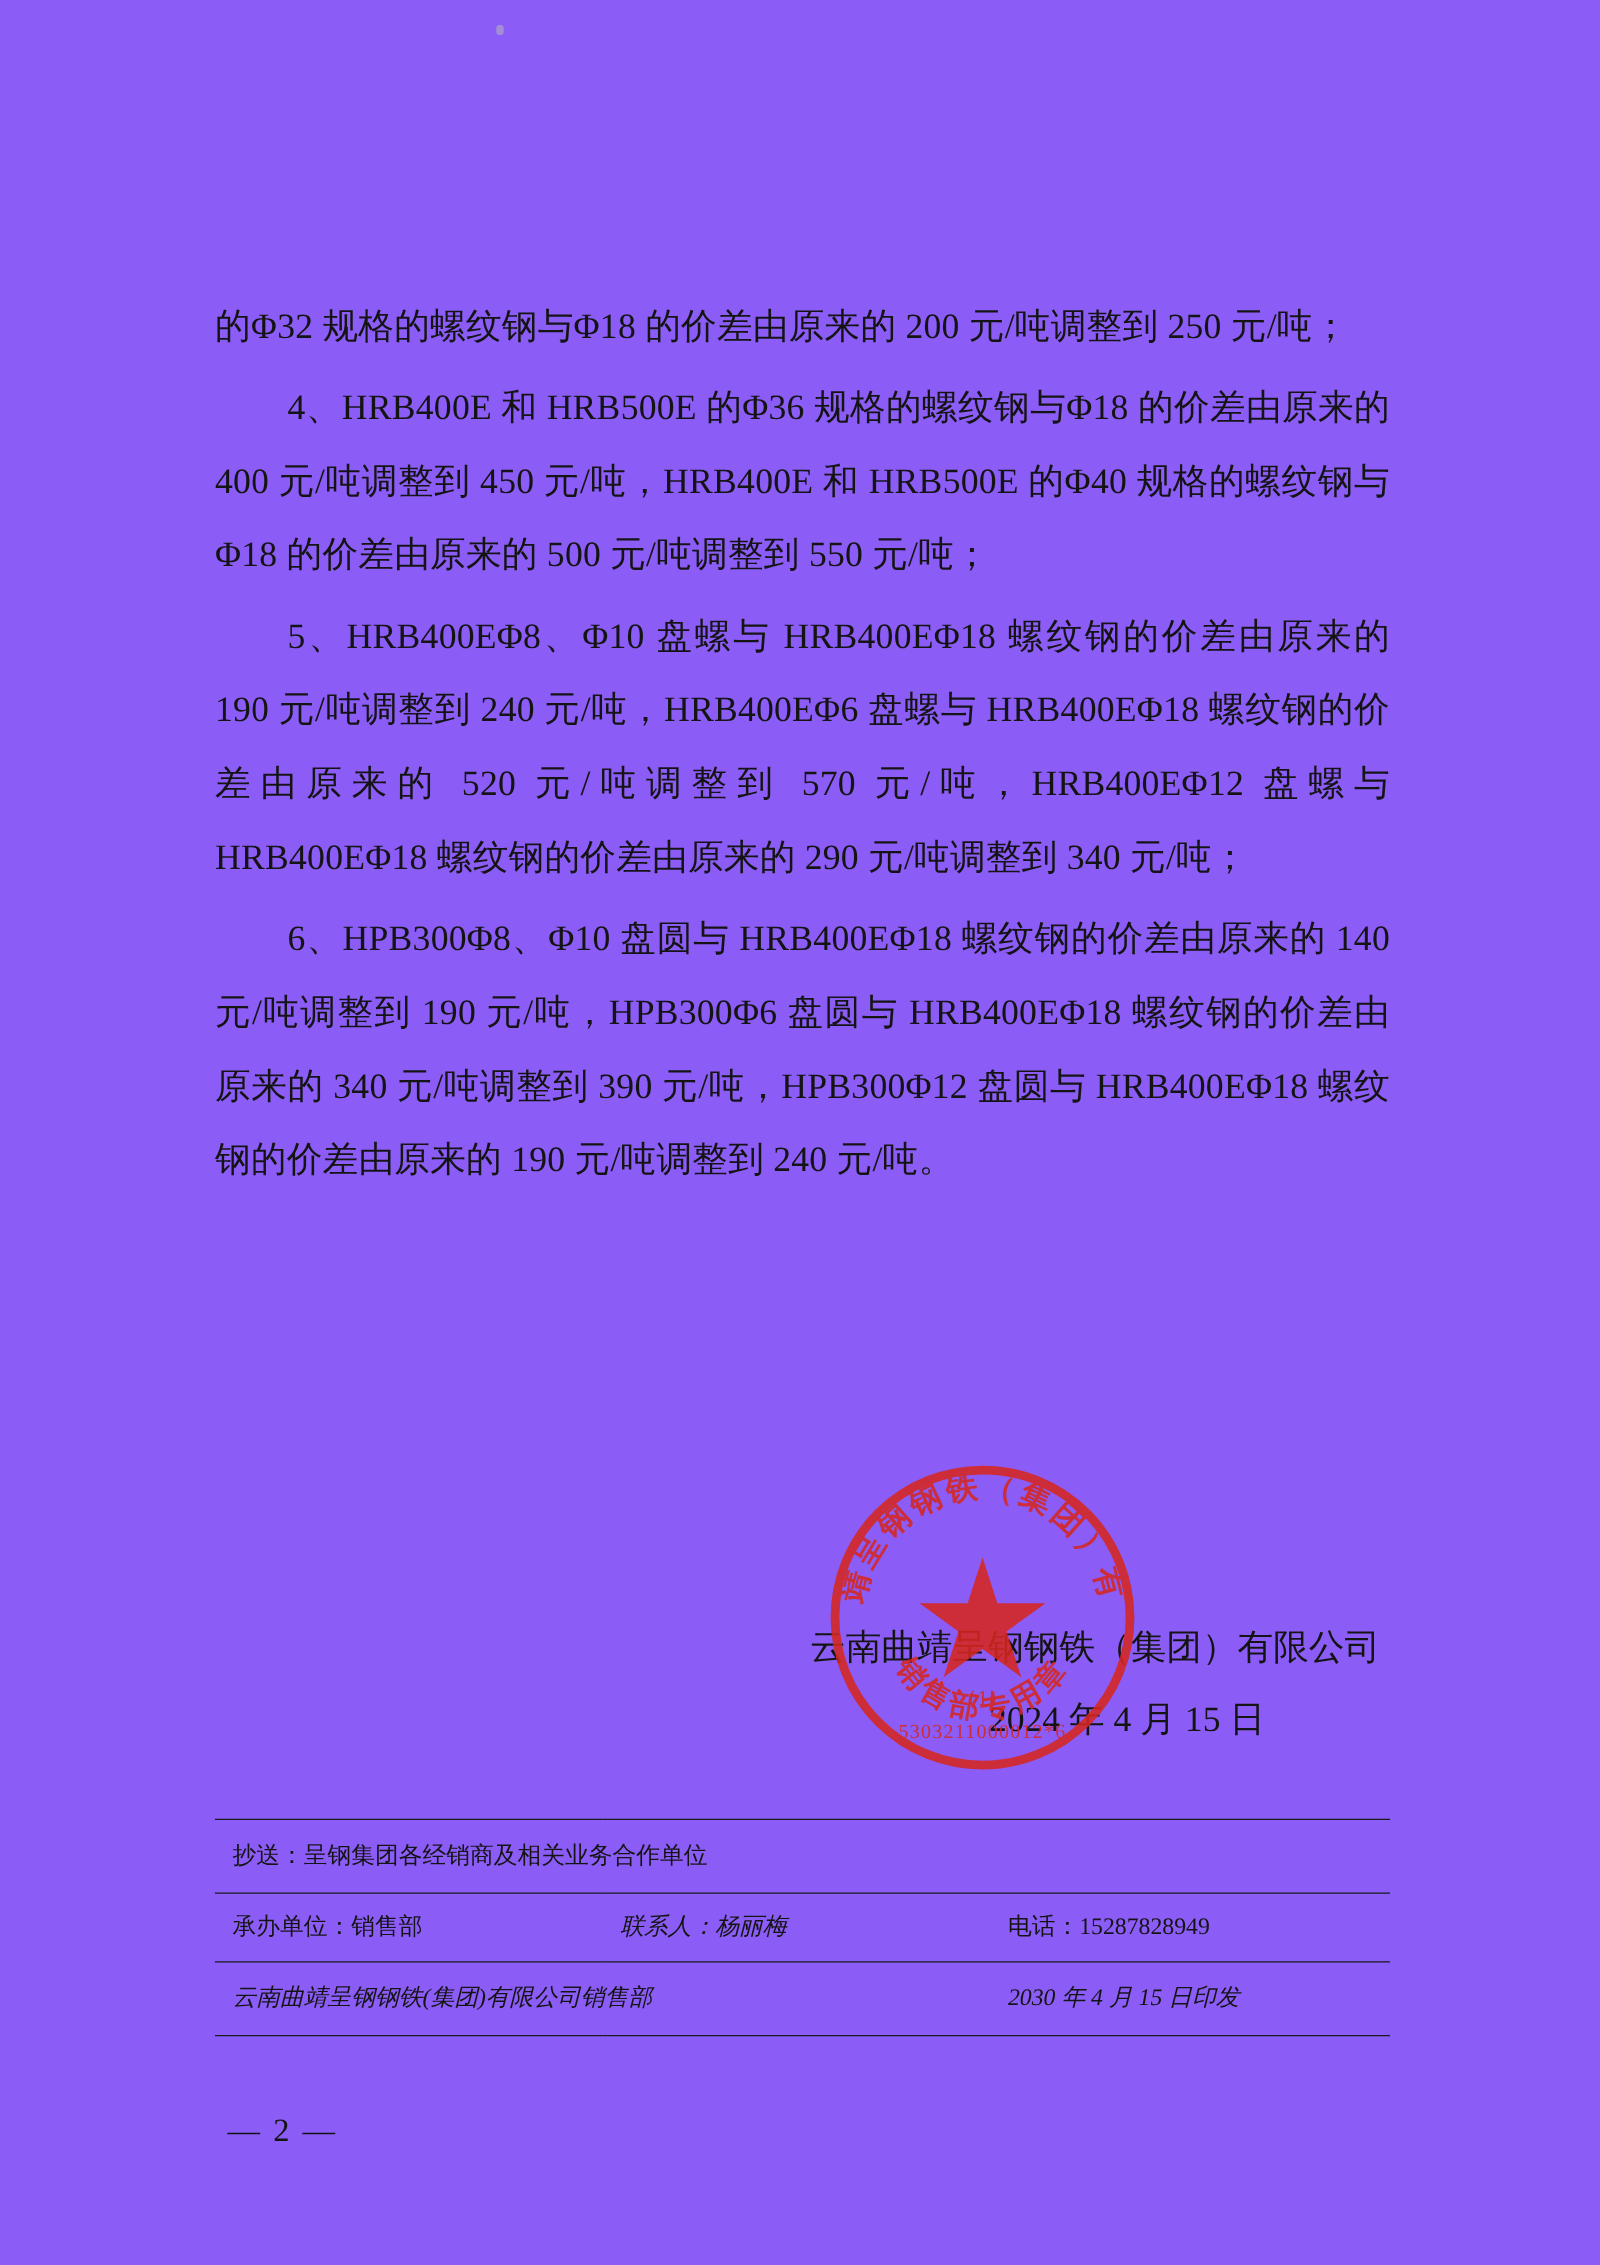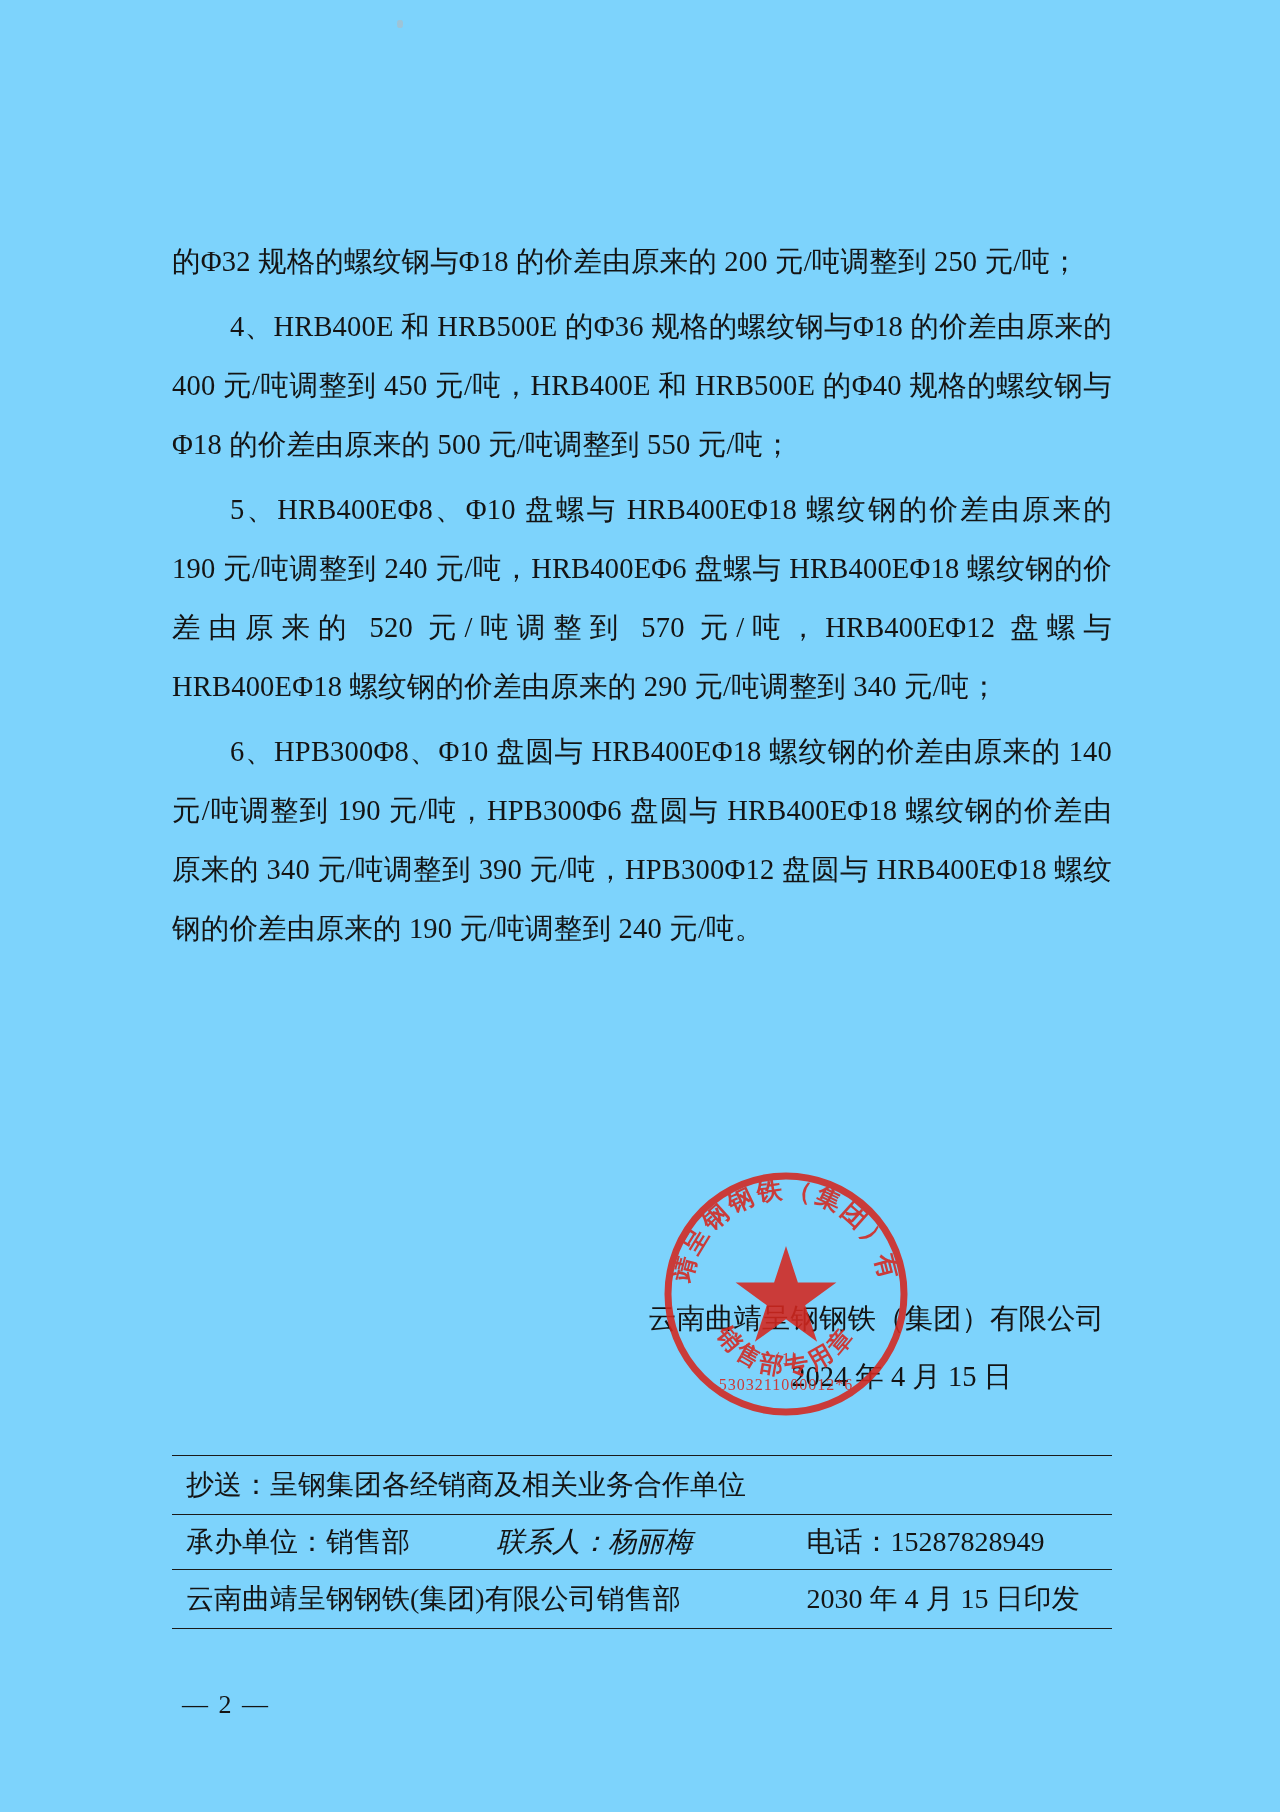--- a/index.html
+++ b/index.html
@@ -13,21 +13,21 @@
     font-family: "Liberation Serif", "DejaVu Serif", serif;
     color: #1a1a1a;
     position: relative;
     overflow: hidden;
   }
   .page {
     position: absolute;
     top: 0; left: 0;
     width: 1280px;
     height: 1812px;
-    background: #7dd3fc;
+    background: #8b5cf6;
   }
   .speck {
     position: absolute;
     left: 397px;
     top: 20px;
     width: 6px;
     height: 8px;
     background: #b8b8b8;
     border-radius: 40%;
     opacity: .55;
@@ -77,28 +77,29 @@
   
   .footer-table {
     position: absolute;
     left: 172px;
     top: 1455px;
     width: 940px;
     border-collapse: collapse;
   }
   .footer-table td {
     border-top: 1.6px solid #1a1a1a;
-    font-size: 28px;
+    font-size: 19px;
     line-height: 30px;
     padding: 14px 10px 14px 14px;
     color: #141414;
     font-family: "Liberation Serif", "DejaVu Serif", serif;
   }
   .footer-table tr.last td {
     border-bottom: 1.6px solid #1a1a1a;
+    font-style: italic;
   }
   .cell-right { padding-right: 12px; }
   .cell-center { text-align: left; font-style: italic; }
   .row-contact td { padding-top: 12px; padding-bottom: 12px; }
   .page-number {
     position: absolute;
     left: 172px;
     top: 1690px;
     width: 940px;
     text-align: left;

